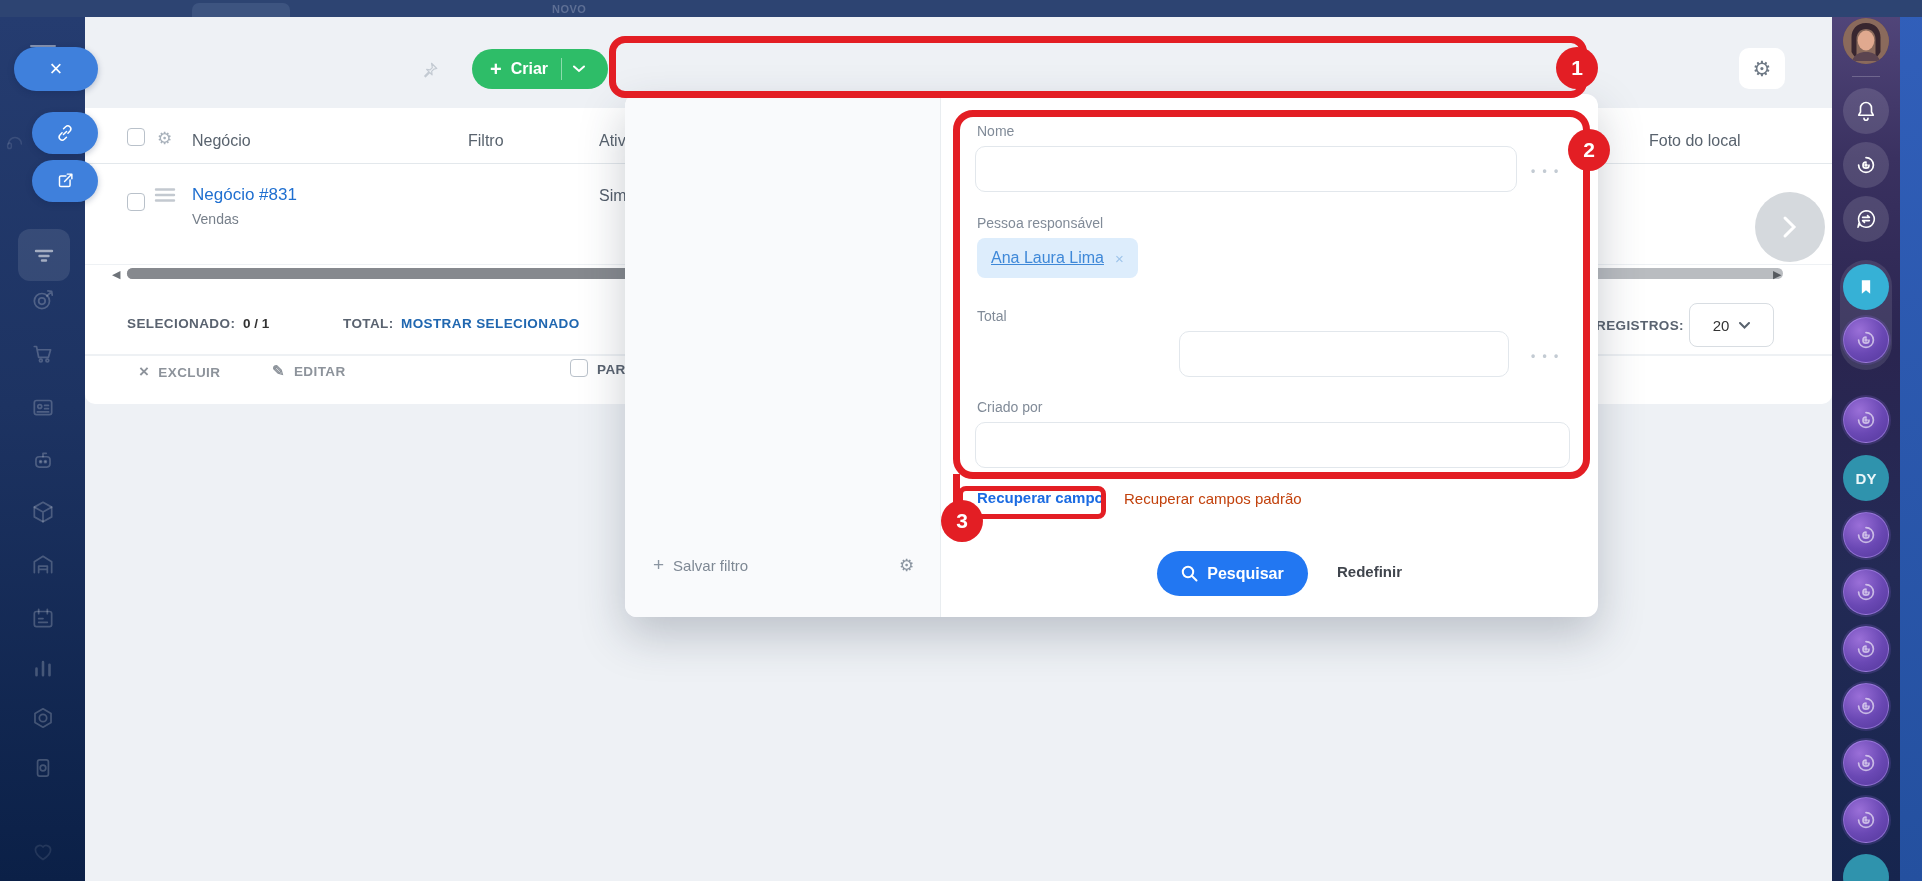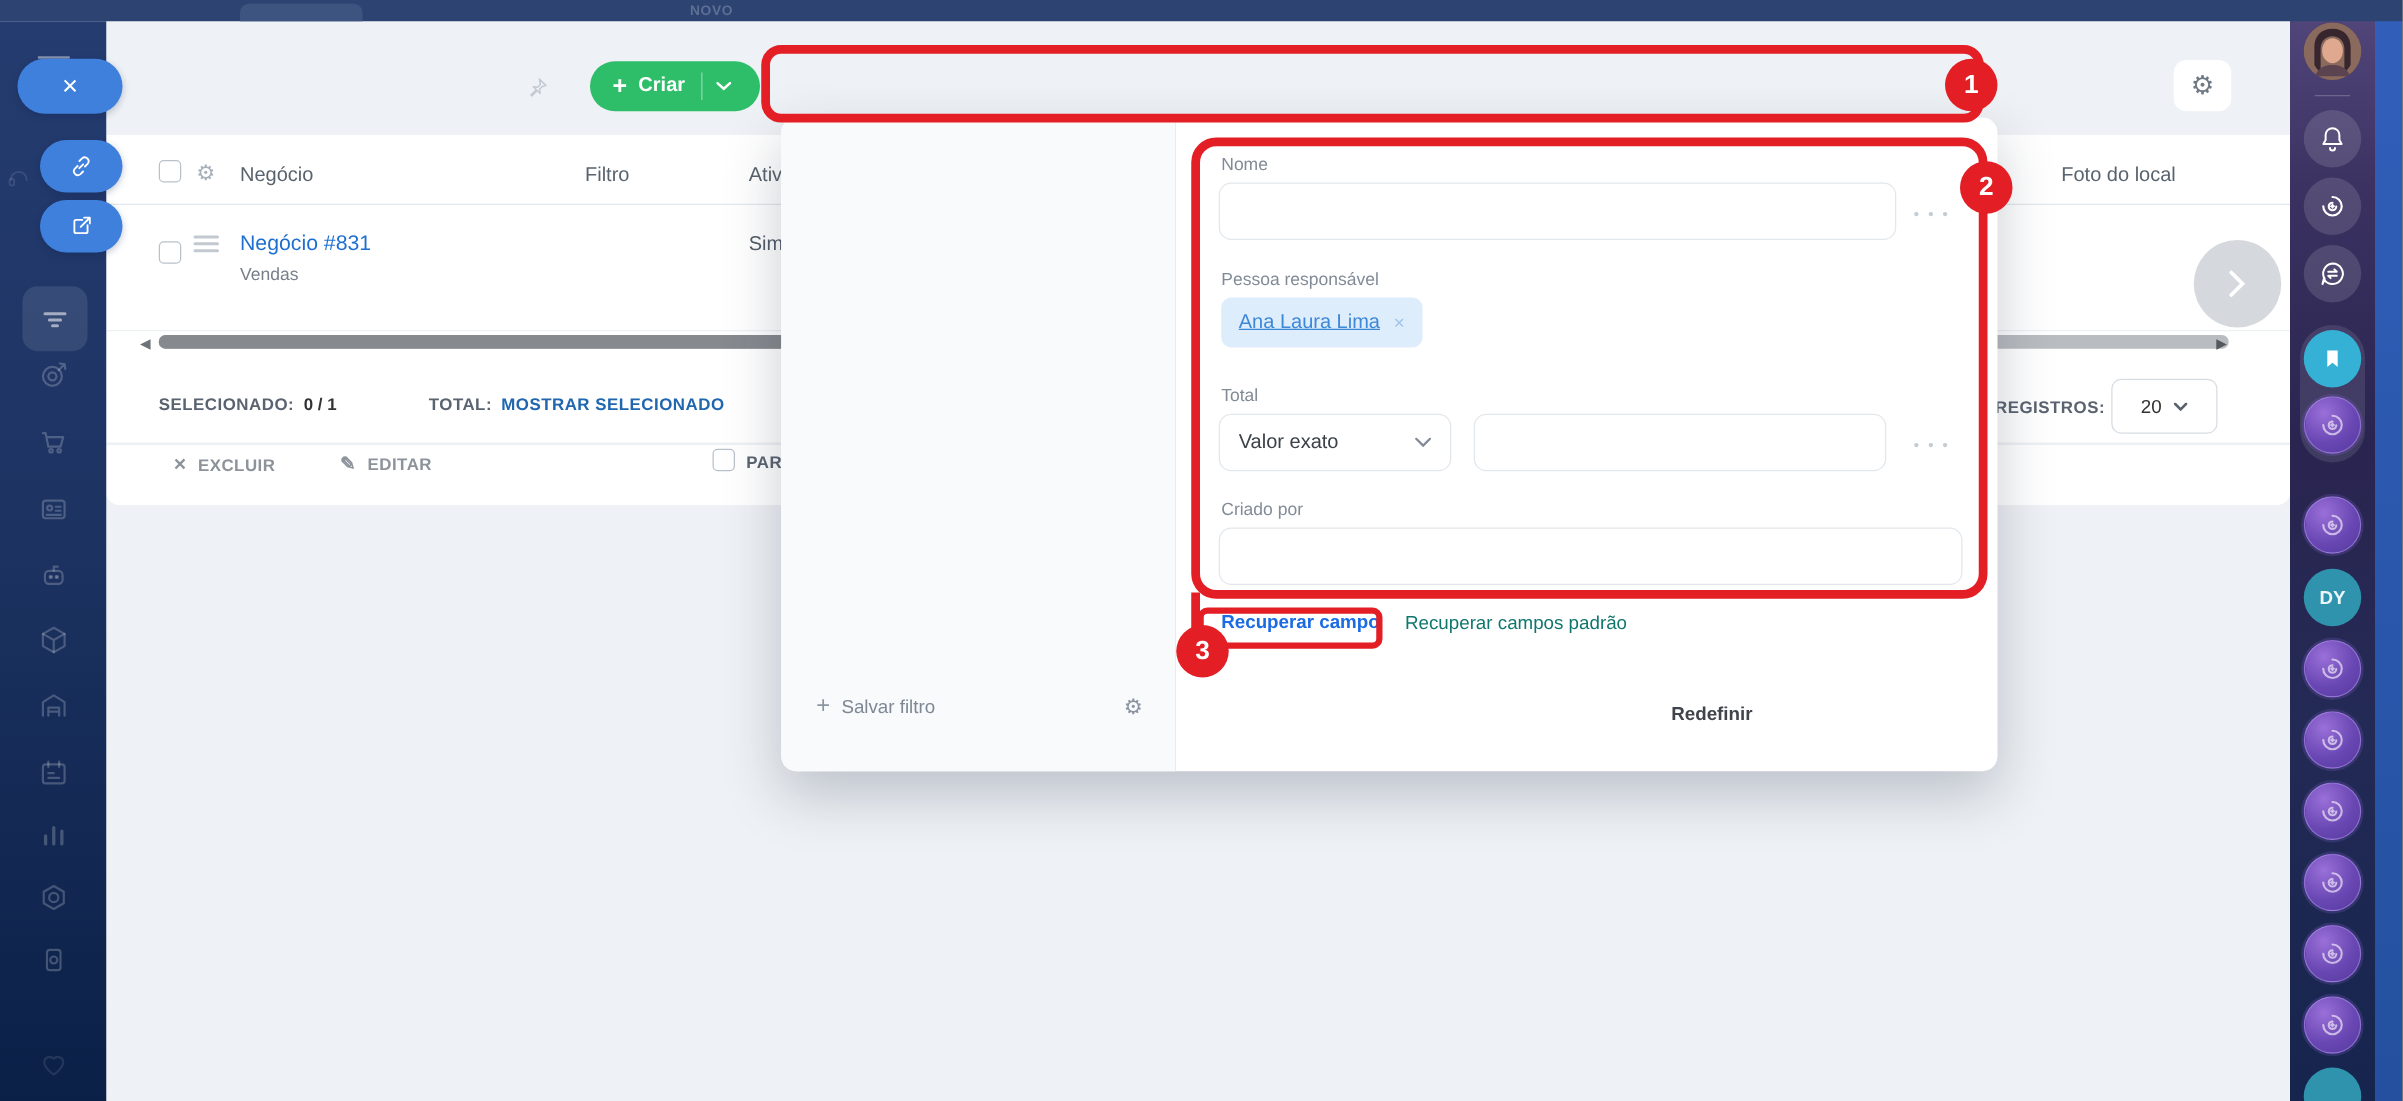--- a/index.html
+++ b/index.html
@@ -72,21 +72,21 @@
   #fleft-gear{position:absolute;left:274px;top:461px;font-size:17px;color:#8b95a1;}
   .flabel{position:absolute;font-size:14px;color:var(--label);}
   .finput{position:absolute;height:46px;border:1.5px solid var(--inpborder);border-radius:10px;background:#fff;}
   .dots{position:absolute;font-size:12px;letter-spacing:2px;color:#c3cbd3;font-weight:bold;}
   #tag{position:absolute;left:352px;top:144px;height:40px;background:#ddedfc;border-radius:8px;display:flex;align-items:center;padding:0 14px;gap:11px;}
   #tag .t{font-size:16px;color:#3e88d8;text-decoration:underline;}
   #tag .x{font-size:15px;color:#9ec4ea;}
   #fselect{position:absolute;left:350px;top:237px;width:186px;height:46px;border:1.5px solid var(--inpborder);border-radius:10px;background:#fff;display:flex;align-items:center;justify-content:space-between;padding:0 15px;font-size:16px;color:#3a4048;}
   #fselect .chev{color:#818b98;}
   #add-field{position:absolute;left:352px;top:395px;font-size:15px;font-weight:bold;color:#1b6be2;}
-  #restore-fields{position:absolute;left:499px;top:396px;font-size:15px;color:#0f766e;}
+  #restore-fields{position:absolute;left:499px;top:396px;font-size:15px;color:#c2410c;}
   #pesquisar{position:absolute;left:532px;top:457px;width:151px;height:45px;border-radius:23px;background:var(--blue);color:#fff;display:flex;align-items:center;justify-content:center;gap:9px;font-size:16px;font-weight:bold;}
   #redefinir{position:absolute;left:712px;top:469px;font-size:15px;font-weight:bold;color:#40454d;}
 
   
   .redbox{position:absolute;border:7px solid var(--red);border-radius:16px;z-index:40;pointer-events:none;}
   .redcirc{position:absolute;width:42px;height:42px;border-radius:50%;background:var(--red);color:#fff;font-weight:bold;font-size:21px;display:flex;align-items:center;justify-content:center;z-index:41;}
 
   
   #strip{left:1832px;top:0;width:68px;height:881px;z-index:2;background:linear-gradient(180deg,#53477c 0%,#3a3160 18%,#2a2550 40%,#232a55 65%,#16254e 100%);}
   .scirc{position:absolute;left:11px;width:46px;height:46px;border-radius:50%;background:rgba(255,255,255,.13);display:flex;align-items:center;justify-content:center;color:#fff;}
@@ -302,35 +302,36 @@
     <input class="finput" style="left: 350px; top: 52px; width: 542px;">
     <div class="dots" style="left:906px;top:70px">• • •</div>
 
     <div class="flabel" style="left:352px;top:121px">Pessoa responsável</div>
     <div id="tag">
       <span class="t">Ana Laura Lima</span>
       <span class="x">×</span>
     </div>
 
     <div class="flabel" style="left:352px;top:214px">Total</div>
-    <div id="fselect">
-      <span>Valor exato</span>
-      <svg class="chev" width="13" height="8">
-          <polyline points="1,1 6.5,6.5 12,1" stroke="#818b98" stroke-width="1.8" fill="none" stroke-linecap="round"></polyline>
-        </svg>
-    </div>
     <input class="finput" style="left: 554px; top: 237px; width: 330px;">
     <div class="dots" style="left:906px;top:255px">• • •</div>
 
     <div class="flabel" style="left:352px;top:305px">Criado por</div>
     <input class="finput" style="left: 350px; top: 328px; width: 595px;">
 
     <div id="add-field">Recuperar campo</div>
     <div id="restore-fields">Recuperar campos padrão</div>
 
+    <div id="pesquisar">
+      <svg width="17" height="17">
+          <circle cx="7" cy="7" r="5.2" stroke="#fff" stroke-width="2" fill="none"></circle>
+          <path d="M11 11l4.5 4.5" stroke="#fff" stroke-width="2" stroke-linecap="round"></path>
+        </svg>
+      <span>Pesquisar</span>
+    </div>
     <div id="redefinir">Redefinir</div>
   </div>
 
 
   <div class="redbox" style="left:609px;top:36px;width:978px;height:62px"></div>
   <div class="redcirc" style="left:1556px;top:47px">1</div>
   <div class="redbox" style="left:953px;top:110px;width:637px;height:369px;border-radius:20px"></div>
   <div class="redcirc" style="left:1568px;top:129px">2</div>
   <div class="abs" style="left:953px;top:474px;width:7px;height:32px;background:var(--red);z-index:40"></div>
   <div class="redbox" style="left:958px;top:486px;width:148px;height:33px;border-width:5px;border-radius:8px"></div>

